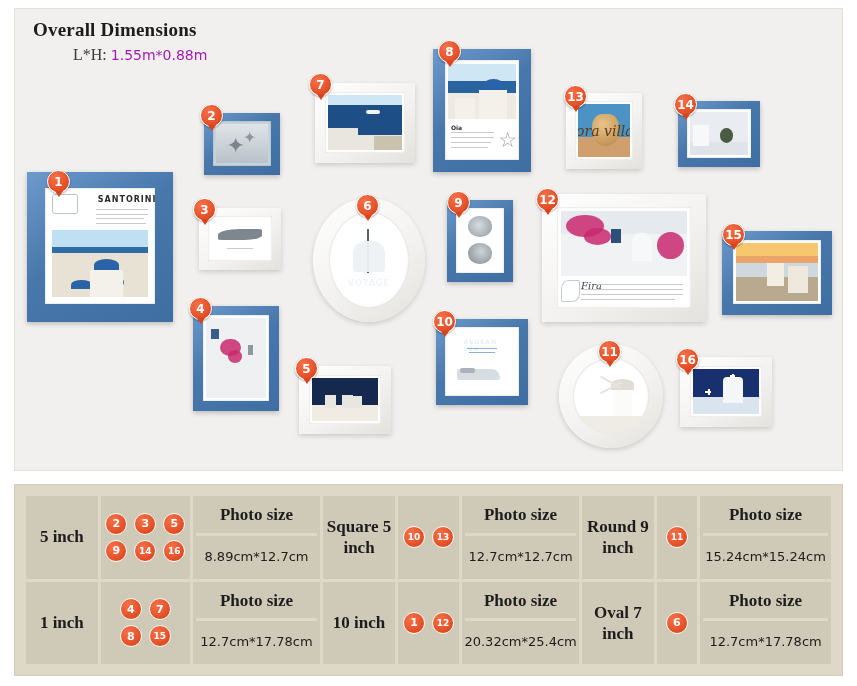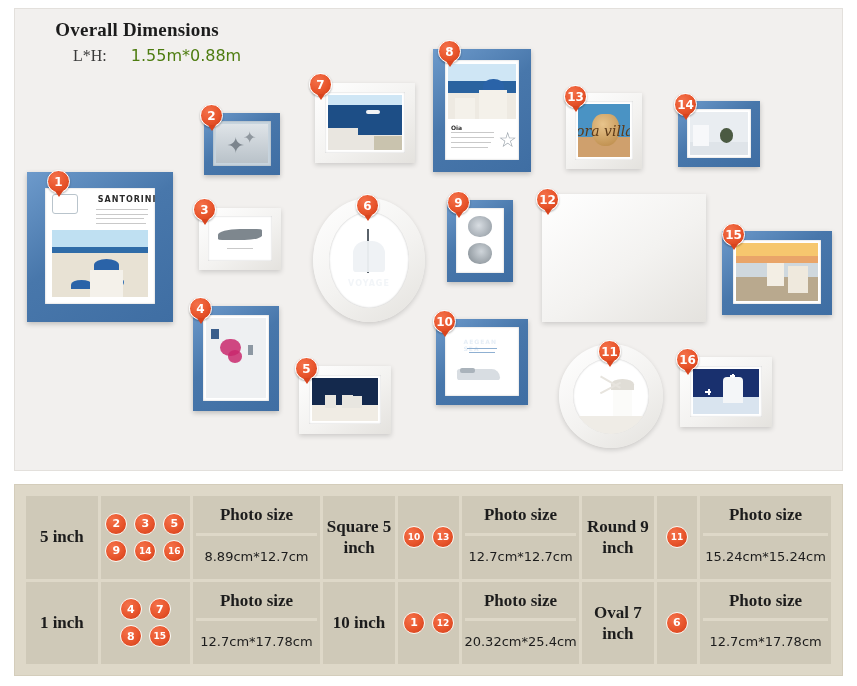--- a/index.html
+++ b/index.html
@@ -12,29 +12,29 @@
   #app{position:relative;width:857px;height:686px;background:#fff;}
 
   
   .collage-panel{
     position:absolute;left:14px;top:8px;width:829px;height:463px;
     background:#f2f0ee;border:1px solid #e3e0dc;box-sizing:border-box;
   }
   .title-block{position:absolute;left:18px;top:10px;}
   .title{
     font-family:"Liberation Serif", serif;
-    font-weight:bold;font-size:19px;color:#1c1c1c;letter-spacing:.2px;text-align:center;
+    font-weight:bold;font-size:19px;color:#1c1c1c;letter-spacing:.2px;
   }
   .subtitle{
     margin-top:5px;margin-left:40px;
     font-family:"Liberation Serif", serif;
     font-size:16px;color:#3a3a3a;
   }
   .subtitle .lh{font-weight:normal;}
-  .subtitle .dims{font-family:"DejaVu Sans", sans-serif;font-size:16px;color:#4d7c0f;margin-left:20px;}
+  .subtitle .dims{font-family:"DejaVu Sans", sans-serif;font-size:14px;color:#a21caf;}
 
   
   .frame{position:absolute;box-sizing:border-box;}
   .frame.blue{
     background:linear-gradient(145deg,#6d9acb 0%,#4877ab 45%,#3f6ea3 100%);
     box-shadow:0 2px 5px rgba(0,0,0,.22);
   }
   .frame.white{
     background:linear-gradient(145deg,#ffffff 0%,#f3f2f0 55%,#e4e2de 100%);
     box-shadow:0 2px 5px rgba(0,0,0,.16);
@@ -289,20 +289,36 @@
         <div style="position:absolute;left:34%;top:30%;width:30%;height:2px;background:#e7e4de;transform:rotate(30deg);"></div>
         <div style="position:absolute;left:34%;top:38%;width:30%;height:2px;background:#e7e4de;transform:rotate(-28deg);"></div>
         <div style="position:absolute;left:0;top:76%;width:100%;height:24%;background:#efece6;"></div>
       </div>
       <div class="badge" style="left:39px;top:-4px;">
         <span class="small">11</span>
       </div>
     </div>
 
     <div class="frame white" style="left:527px;top:185px;width:164px;height:128px;">
+      <div class="inner sc-paper" style="left:15px;top:13px;right:15px;bottom:14px;">
+        <div class="photo sc-bougain" style="left:3%;top:4%;right:3%;height:64%;">
+          <div style="position:absolute;inset:0;background:linear-gradient(#e6eaee 0 36%,#f0f2f4 36% 100%);"></div>
+          <div class="flower" style="left:4%;top:6%;width:30%;height:34%;"></div>
+          <div class="flower" style="left:18%;top:26%;width:22%;height:26%;"></div>
+          <div class="flower" style="left:76%;top:32%;width:22%;height:42%;"></div>
+          <div style="position:absolute;left:40%;top:28%;width:8%;height:22%;background:#2d4f7a;"></div>
+          <div style="position:absolute;left:56%;top:34%;width:16%;height:44%;background:#f7f8f9;border-radius:40% 40% 0 0;"></div>
+        </div>
+        <div class="script" style="left:18%;top:72%;font-size:10px;">Fira</div>
+        <div style="position:absolute;left:3%;top:72%;width:13%;height:20%;border:1px solid #c3cbd2;border-radius:40% 10% 40% 10%;"></div>
+        <div class="rule" style="left:30%;top:76%;width:64%;"></div>
+        <div class="rule" style="left:18%;top:81%;width:76%;"></div>
+        <div class="rule" style="left:18%;top:86%;width:76%;"></div>
+        <div class="rule" style="left:18%;top:91%;width:70%;"></div>
+      </div>
       <div class="badge" style="left:-6px;top:-6px;">
         <span class="small">12</span>
       </div>
     </div>
 
     <div class="frame white" style="left:551px;top:84px;width:76px;height:76px;">
       <div class="inner" style="left:9px;top:8px;right:9px;bottom:9px;background:#fff;">
         <div class="photo sc-pot" style="inset:3px;">
           <div style="position:absolute;left:26%;top:18%;width:52%;height:62%;border-radius:38% 38% 46% 46%;background:radial-gradient(circle at 40% 32%,#e8c48c,#b98745);"></div>
           <div class="script" style="left:50%;transform:translateX(-50%);top:36%;font-size:14px;color:#5d3a18;white-space:nowrap;">dora villas</div>

